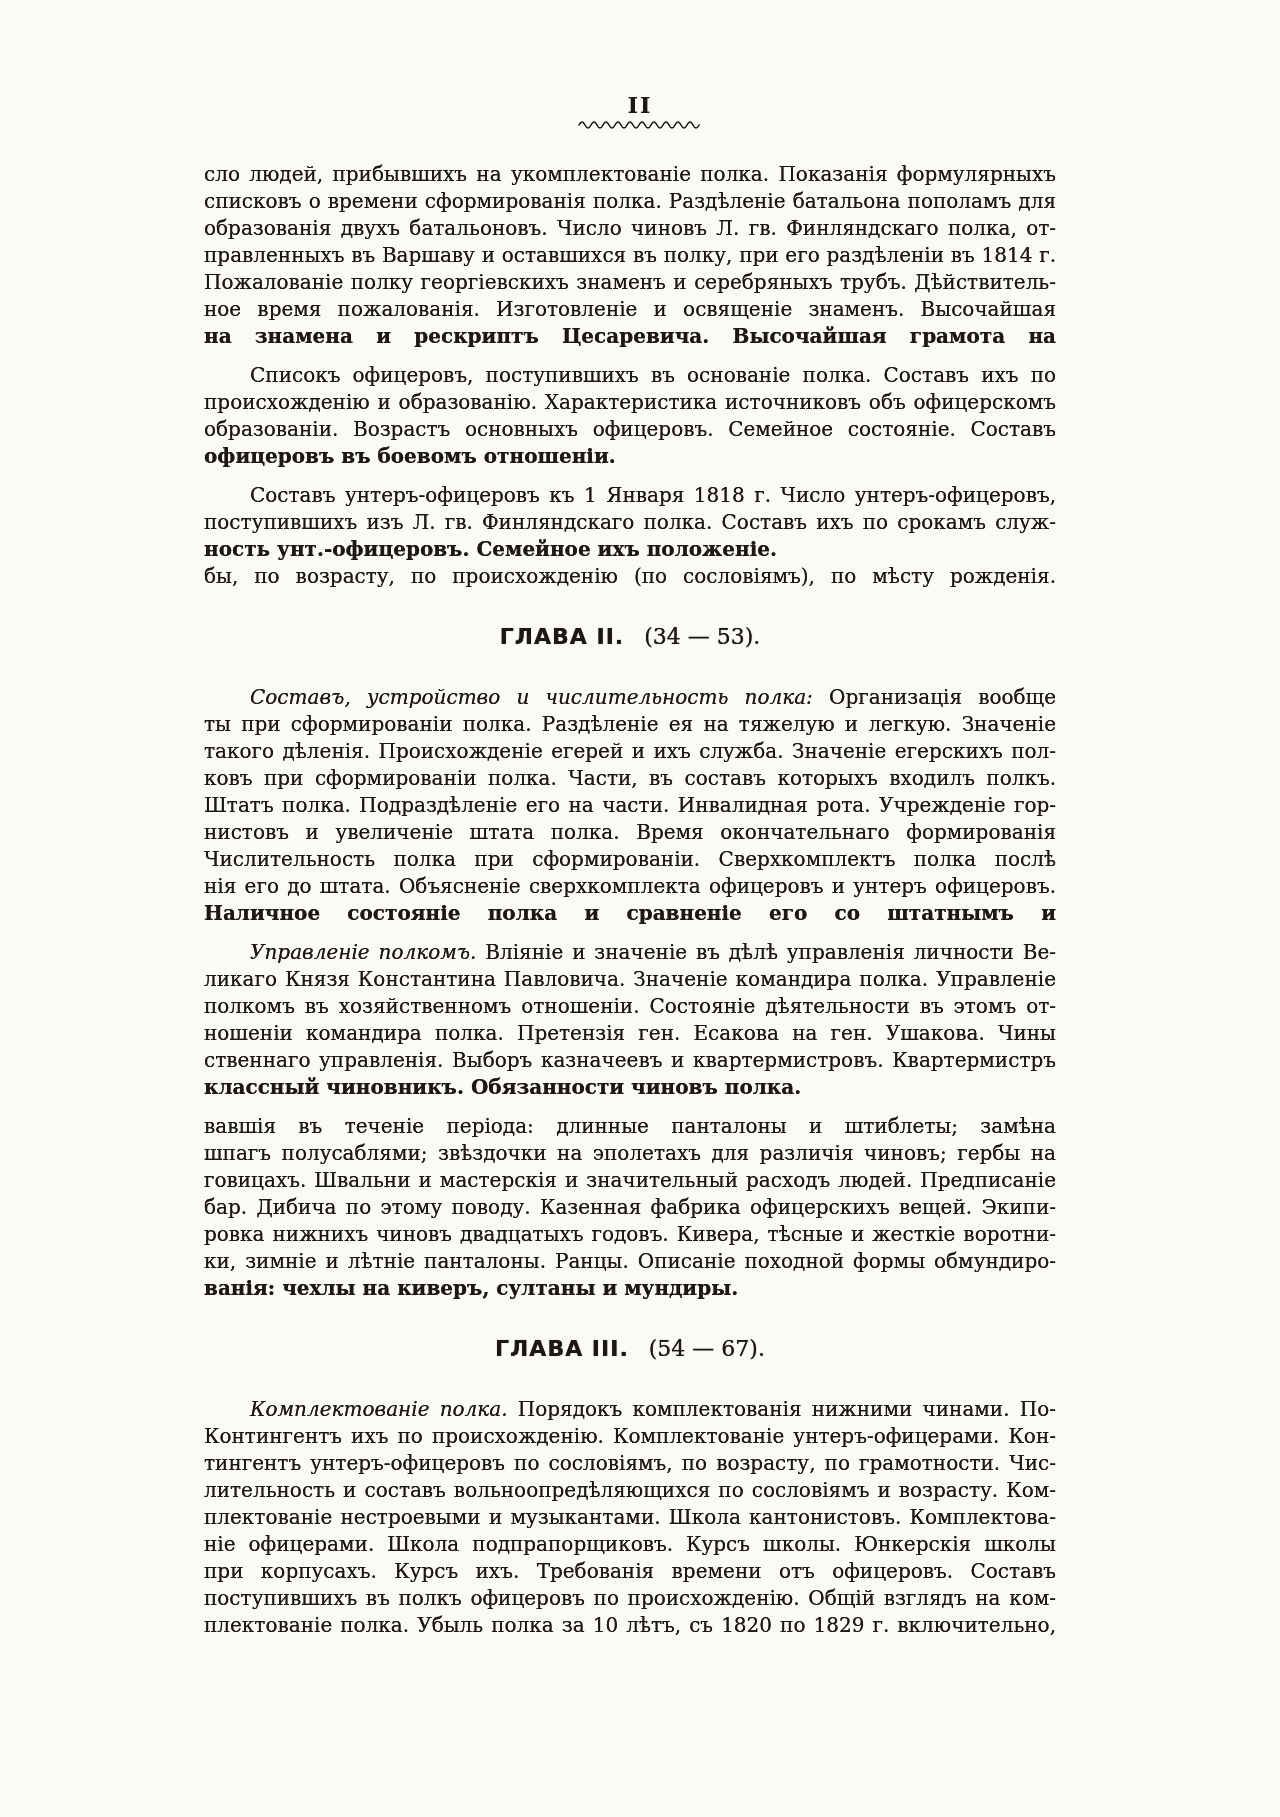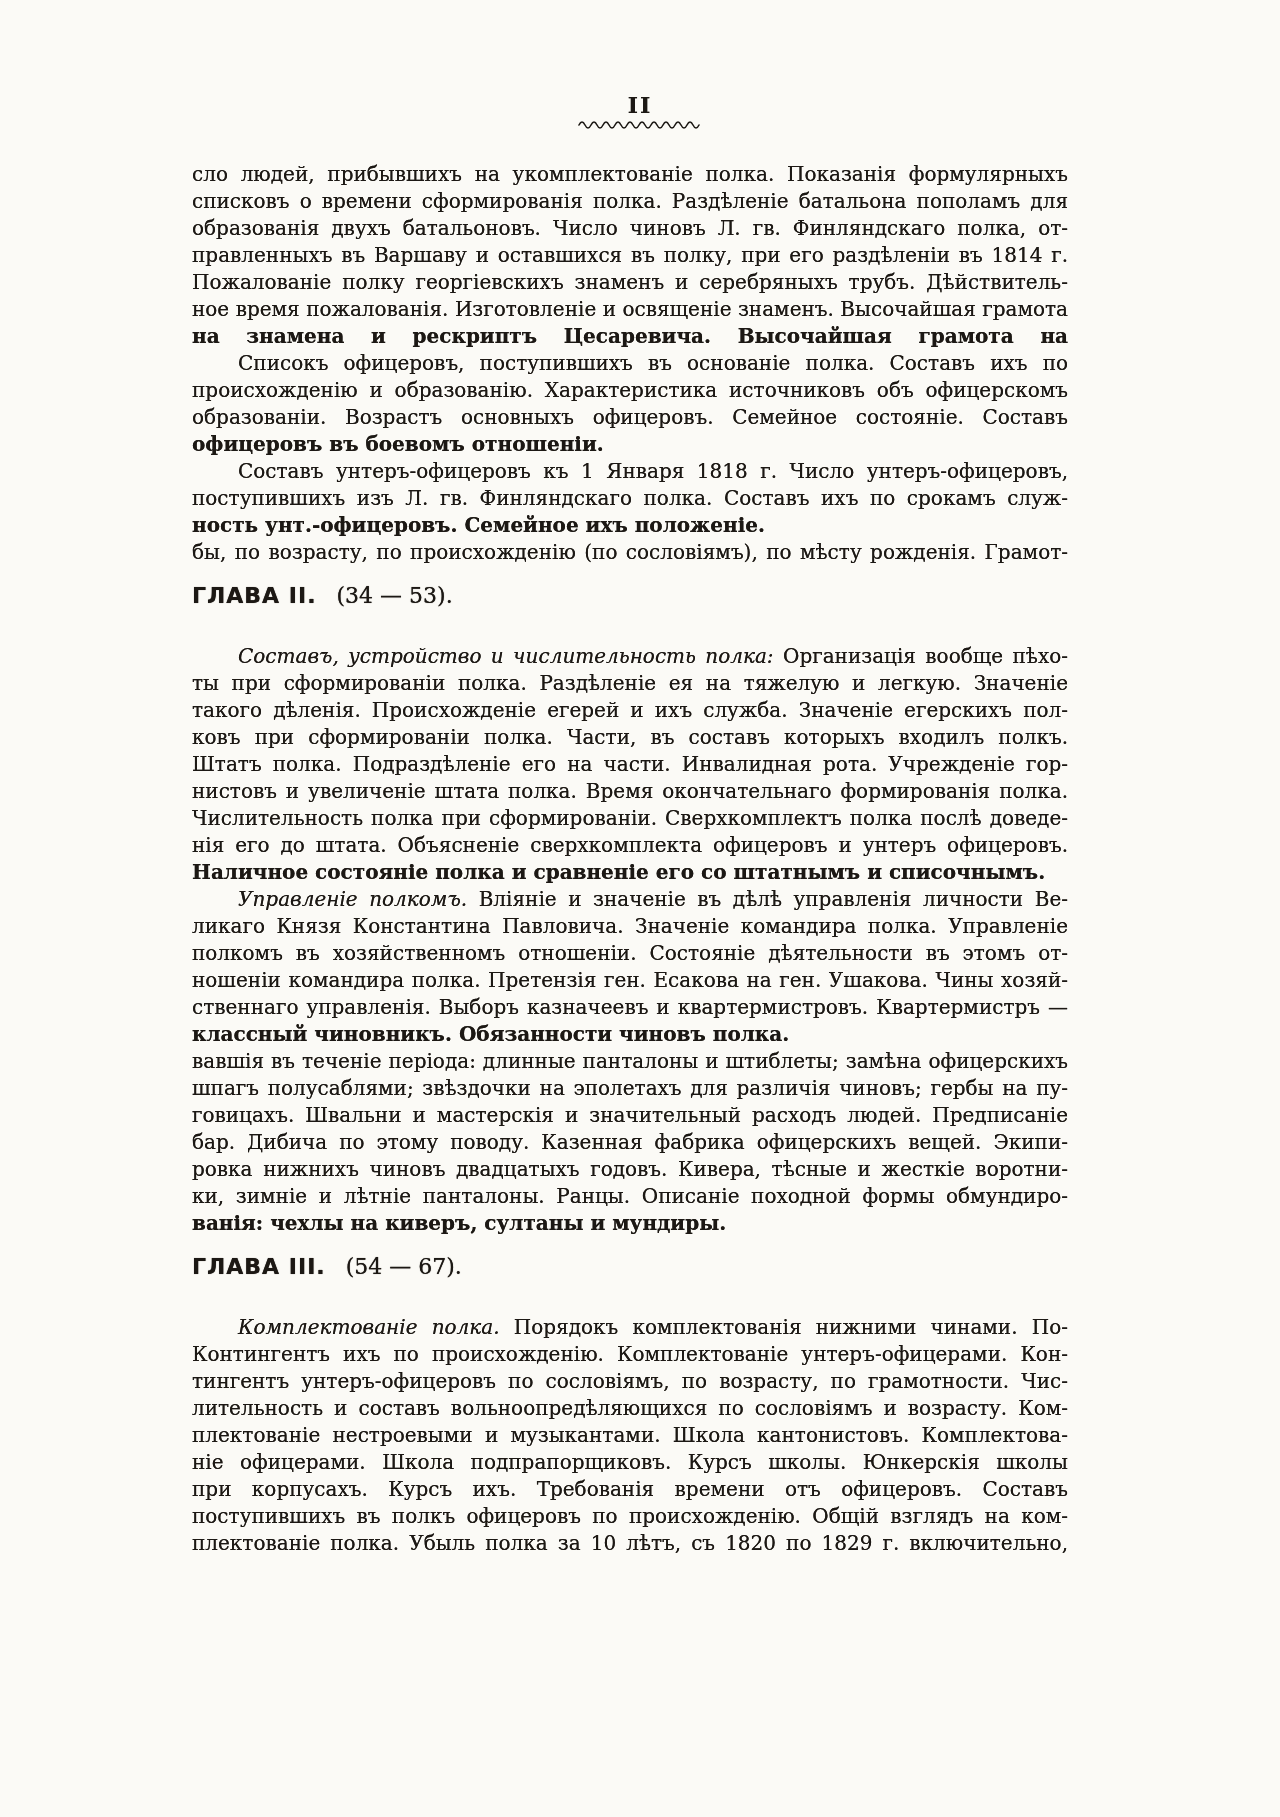--- a/index.html
+++ b/index.html
@@ -16,35 +16,36 @@
   .page-head { padding-top: 93px; text-align: center; }
   .page-number {
     font-size: 22px;
     font-weight: bold;
     letter-spacing: 2px;
     line-height: 24px;
     text-shadow: 0 0 0.6px rgba(20,15,10,0.85);
   }
   .wave-divider { display: block; margin: 1px auto 0 auto; }
   .content { width: 876px; margin: 31px 0 0 192px; }
-  .paragraph { margin: 0; }
+  .paragraph { margin: 12px; }
   .line {
     font-size: 20px;
     line-height: 27px;
     height: 27px;
     overflow: hidden;
     text-align: justify;
     text-align-last: justify;
     text-shadow: 0 0 0.6px rgba(20,15,10,0.85);
   }
   .line.last { text-align-last: left; font-weight: bold; }
   .line.indent { padding-left: 46px; }
   .lead { font-style: italic; }
   .chapter-heading {
-    margin: 17px 0 35px 0;
+    margin: 34px 0 35px 0;
+    text-align: center;
     text-shadow: 0 0 0.7px rgba(20,15,10,0.9);
   }
   .chapter-title {
     font-family: "DejaVu Sans", sans-serif;
     font-weight: 700;
     font-size: 22px;
     letter-spacing: 1px;
   }
   .chapter-pages { font-size: 22px; margin-left: 20px; }
 </style>

